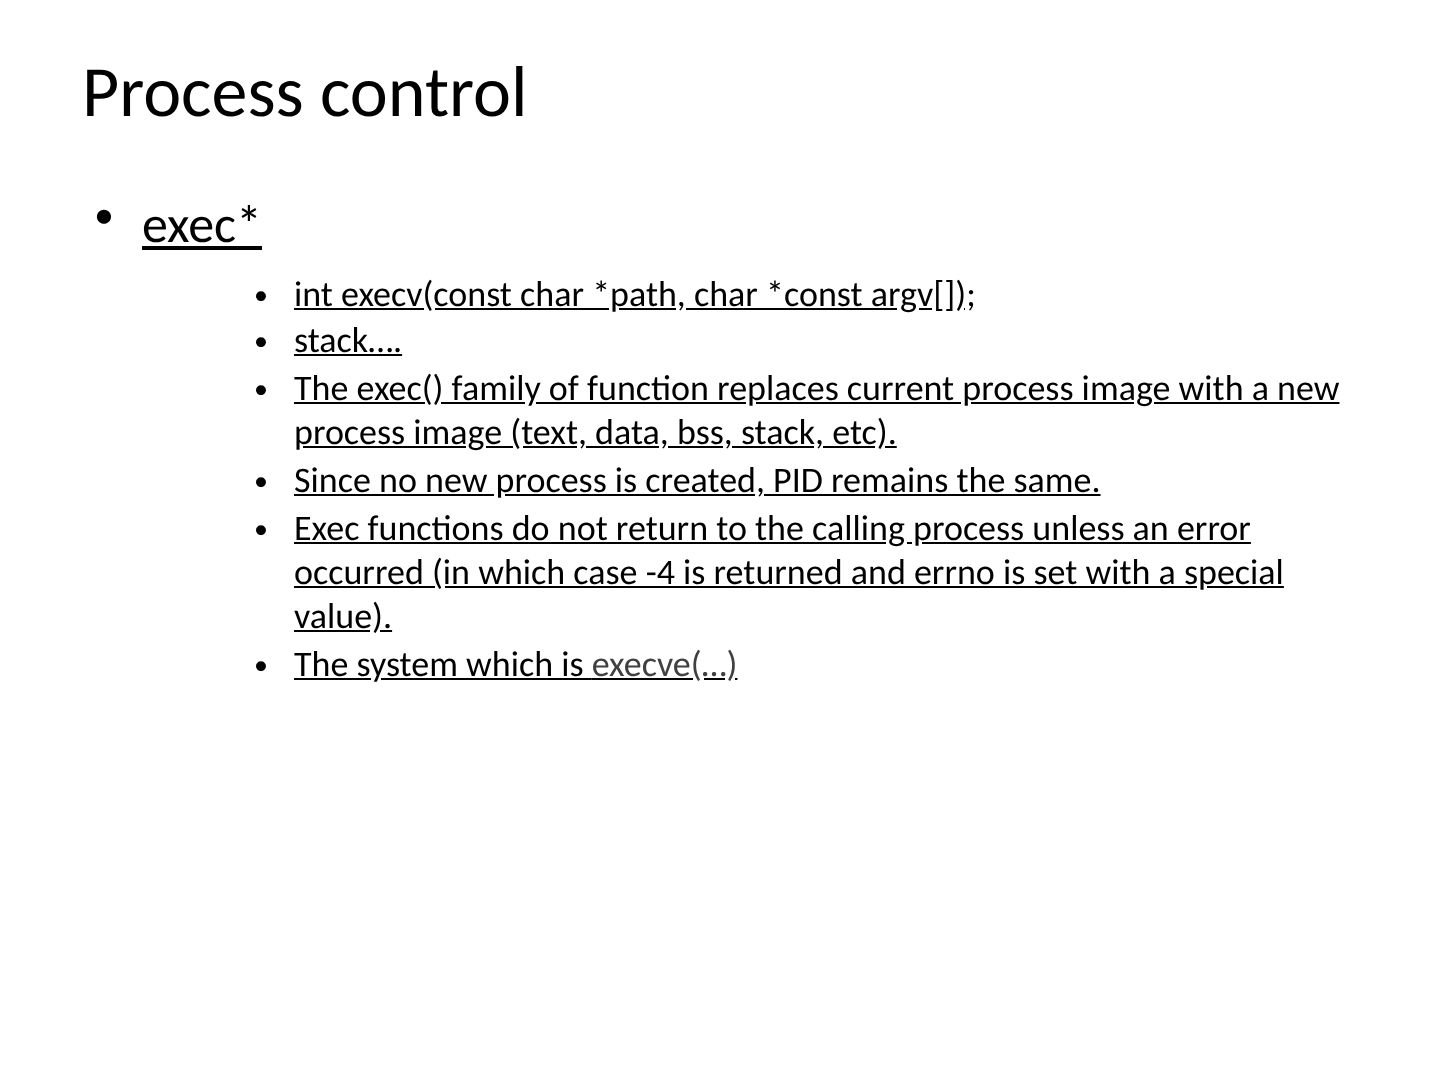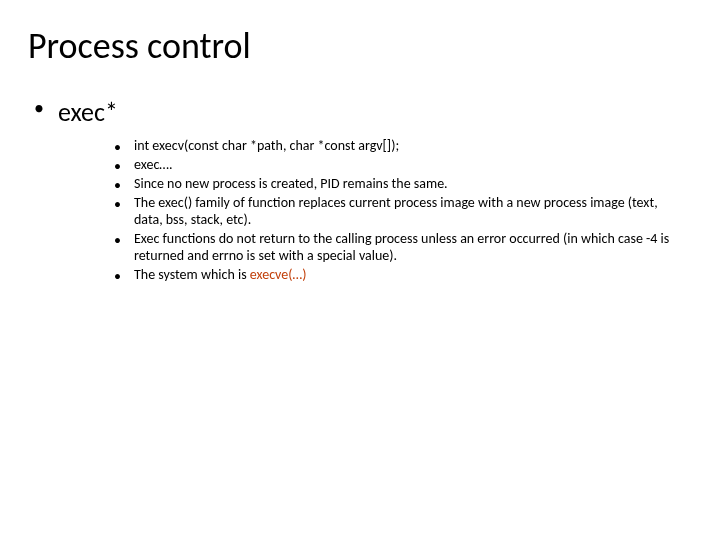--- a/index.html
+++ b/index.html
@@ -9,82 +9,84 @@
     height: 540px;
     background: #ffffff;
     font-family: Calibri, Arial, sans-serif;
     color: #000000;
   }
   .slide {
     box-sizing: border-box;
     padding: 20px 28px 20px 28px;
     width: 704px;
     height: 540px;
+    margin-left: 13px;
   }
   .title {
     font-size: 36px;
     font-weight: 400;
     margin: 4px 0 28px 0;
     letter-spacing: 0px;
   }
   ul.outer {
     list-style: none;
     margin: 0;
     padding: 0;
   }
   ul.outer > li {
     position: relative;
     padding-left: 30px;
     font-size: 26px;
     line-height: 1.25;
     margin-bottom: 6px;
+    text-decoration: underline;
   }
   ul.outer > li::before {
     content: "•";
     position: absolute;
     left: 6px;
     top: 0;
     font-size: 20px;
   }
   ul.inner {
     list-style: none;
     margin: 8px 0 0 0;
     padding: 0 0 0 56px;
   }
   ul.inner > li {
     position: relative;
     padding-left: 20px;
-    font-size: 14px;
+    font-size: 18px;
     line-height: 1.22;
     margin-bottom: 2px;
   }
   ul.inner > li::before {
     content: "•";
     position: absolute;
     left: 0;
     top: 0;
     font-size: 14px;
     line-height: 1.6;
   }
   .syscall {
-    color: #c2410c;
+    color: #404040;
   }
 </style>
 </head>
 <body>
 
 <div class="slide">
   <div class="title">Process control</div>
 
   <ul class="outer">
     <li>
       <span>exec*</span>
       <ul class="inner">
         <li><span>int execv(const char *path, char *const argv[]);</span></li>
-        <li><span>exec….</span></li>
+        <li><span>stack….</span></li>
+        <li><span>The exec() family of function replaces current process image with a new process image (text, data, bss, stack, etc).</span></li>
         <li><span>Since no new process is created, PID remains the same.</span></li>
-        <li><span>The exec() family of function replaces current process image with a new process image (text, data, bss, stack, etc).</span></li>
         <li><span>Exec functions do not return to the calling process unless an error occurred (in which case -4 is returned and errno is set with a special value).</span></li>
         <li><span>The system which is </span><span class="syscall">execve(…)</span></li>
       </ul>
     </li>
   </ul>
 </div>
 
 </body></html>

